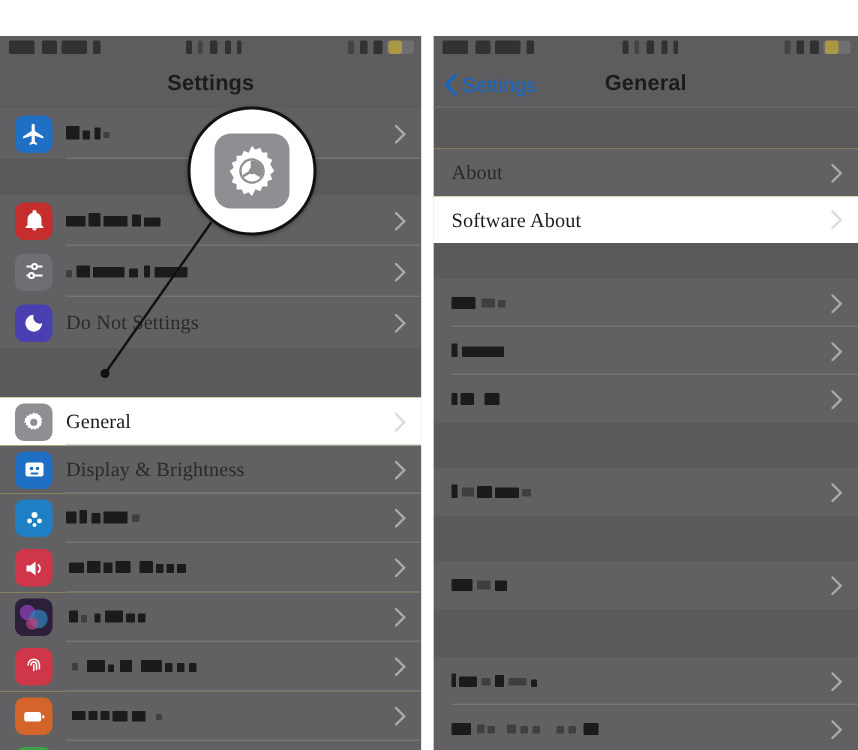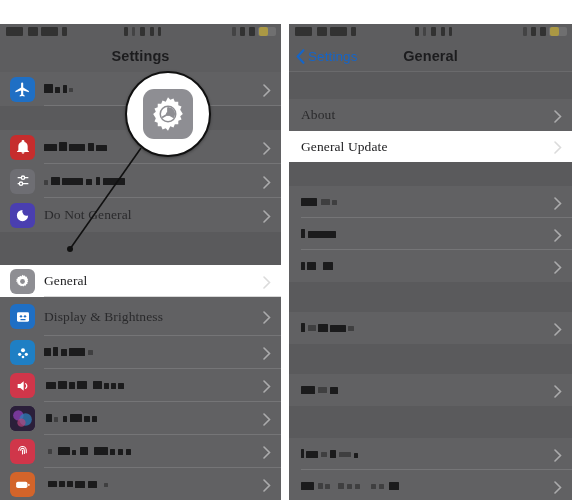--- a/index.html
+++ b/index.html
@@ -206,21 +206,21 @@
     </div>
 
     <div class="row dim norule" style="height:34px">
       <div class="app-icon" style="background:#4a3fb0">
         <div class="glyph">
             <svg width="15" height="15" viewBox="0 0 24 24" fill="#fff">
               <path d="M12 3a9 9 0 1 0 9 9 7 7 0 0 1-9-9z"></path>
             </svg>
           </div>
       </div>
-      <span class="row-label dimtext">Do Not General</span>
+      <span class="row-label dimtext">Do Not Settings</span>
       <div class="chev">
         <svg width="8" height="13" viewBox="0 0 8 13" fill="none">
             <path d="M1 1l5.5 5.5L1 12" stroke="#e8e8e8" stroke-width="1.6" stroke-linecap="round"></path>
           </svg>
       </div>
     </div>
 
     <div class="spacer" style="height:33px"></div>
 
     <div class="row highlight" style="height:32px">
@@ -234,21 +234,21 @@
       </div>
       <span class="row-label">General</span>
       <div class="chev bright">
         <svg width="8" height="13" viewBox="0 0 8 13" fill="none">
             <path d="M1 1l5.5 5.5L1 12" stroke="#9a9a9a" stroke-width="1.6" stroke-linecap="round"></path>
           </svg>
       </div>
       <div class="rowsep"></div>
     </div>
 
-    <div class="row dim" style="height:39px">
+    <div class="row dim" style="height:32px">
       <div class="app-icon" style="background:#1f6fc4">
         <div class="glyph">
             <svg width="16" height="16" viewBox="0 0 24 24" fill="#fff">
               <rect x="3" y="5" width="18" height="14" rx="2"></rect>
               <circle cx="9" cy="11" r="1.8" fill="#1f6fc4"></circle>
               <circle cx="15" cy="11" r="1.8" fill="#1f6fc4"></circle>
               <rect x="8" y="15" width="8" height="2" rx="1" fill="#1f6fc4"></rect>
             </svg>
           </div>
       </div>
@@ -453,21 +453,21 @@
     <div class="row dim noicon norule" style="height:32px">
       <span class="row-label dimtext">About</span>
       <div class="chev">
         <svg width="8" height="13" viewBox="0 0 8 13" fill="none">
             <path d="M1 1l5.5 5.5L1 12" stroke="#e8e8e8" stroke-width="1.6" stroke-linecap="round"></path>
           </svg>
       </div>
     </div>
 
     <div class="row highlight noicon norule" style="height:31px">
-      <span class="row-label">General Update</span>
+      <span class="row-label">Software About</span>
       <div class="chev bright">
         <svg width="8" height="13" viewBox="0 0 8 13" fill="none">
             <path d="M1 1l5.5 5.5L1 12" stroke="#9a9a9a" stroke-width="1.6" stroke-linecap="round"></path>
           </svg>
       </div>
     </div>
 
     <div class="spacer" style="height:24px"></div>
 
     <div class="row dim noicon" style="height:32px">

